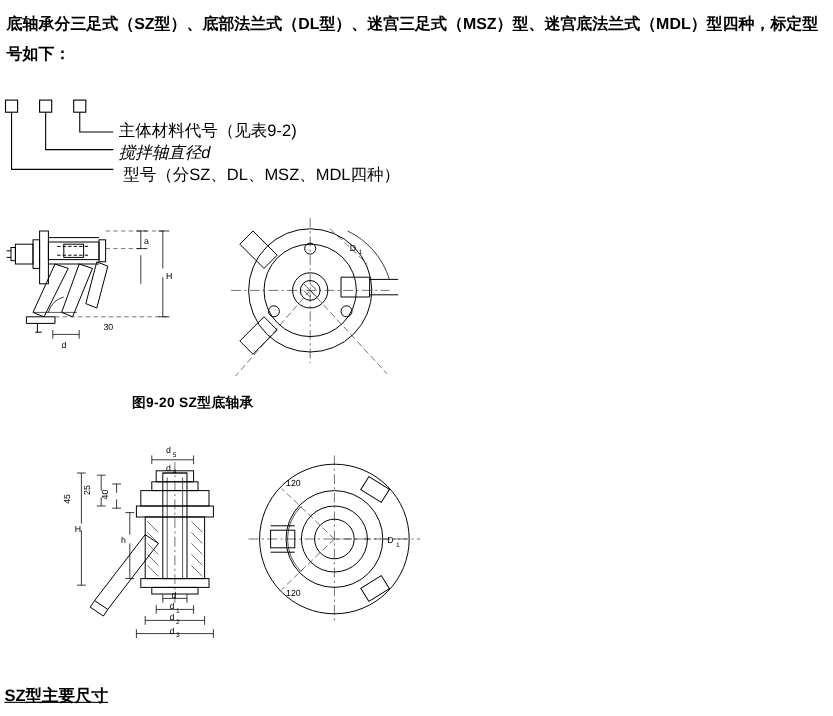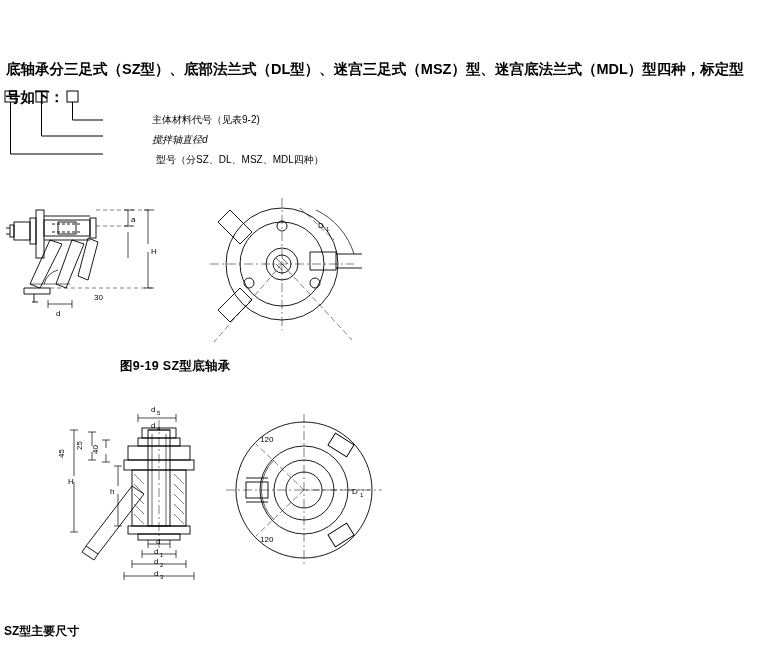--- a/index.html
+++ b/index.html
@@ -22,37 +22,35 @@
   }
   .intro {
     position: absolute;
     left: 6px;
     top: 8px;
     width: 746px;
     font-size: 14.5px;
     line-height: 28px;
     font-weight: bold;
     letter-spacing: 0px;
-    margin-top: 47px;
   }
   
   .legend {
     position: absolute;
     left: 0px;
     top: 86px;
     width: 420px;
     height: 90px;
   }
   .legend svg { position: absolute; left: 0; top: 0; }
   .legend-text {
     position: absolute;
-    font-size: 10px;
+    font-size: 15px;
     line-height: 14px;
     white-space: nowrap;
-    margin-left: 44px;
   }
   .lt1 { left: 108px; top: 113px; }
   .lt2 { left: 108px; top: 133px; font-style: italic; }
   .lt3 { left: 112px; top: 153px; }
 
   
   .caption {
     position: absolute;
     font-size: 12.5px;
     font-weight: bold;
@@ -60,22 +58,23 @@
     white-space: nowrap;
   }
   .cap1 { left: 120px; top: 358px; }
   .cap2 { left: 120px; top: 589px; }
 
   
   .section-heading {
     position: absolute;
     left: 4px;
     top: 623px;
-    font-size: 12px;
+    font-size: 15px;
     font-weight: bold;
+    text-decoration: underline;
   }
 
   
   .fig {
     position: absolute;
   }
   #fig-sz { left: 0px; top: 192px; width: 400px; height: 160px; }
   #fig-msz { left: 20px; top: 398px; width: 390px; height: 190px; }
 
   .fig svg { display: block; }
@@ -168,21 +167,21 @@
       <g font-family="Liberation Sans, sans-serif" font-size="8" fill="#000">
         <text x="131" y="30">a</text>
         <text x="151" y="62">H</text>
         <text x="56" y="124">d</text>
         <text x="94" y="108">30</text>
         <text x="318" y="36">D</text>
           <text x="326" y="39" font-size="6">1</text>
       </g>
     </svg>
   </div>
-  <div class="caption cap1">图9-19  SZ型底轴承</div>
+  <div class="caption cap1">图9-20  SZ型底轴承</div>
 
   <div class="fig" id="fig-msz">
     <svg width="390" height="195" viewBox="0 0 390 195">
       <g stroke="#000" fill="none" stroke-width="0.9">
 
         <rect x="122" y="30" width="34" height="10"></rect>
         <rect x="118" y="40" width="42" height="8"></rect>
 
         <rect x="108" y="48" width="62" height="14"></rect>
         <rect x="104" y="62" width="70" height="10"></rect>

